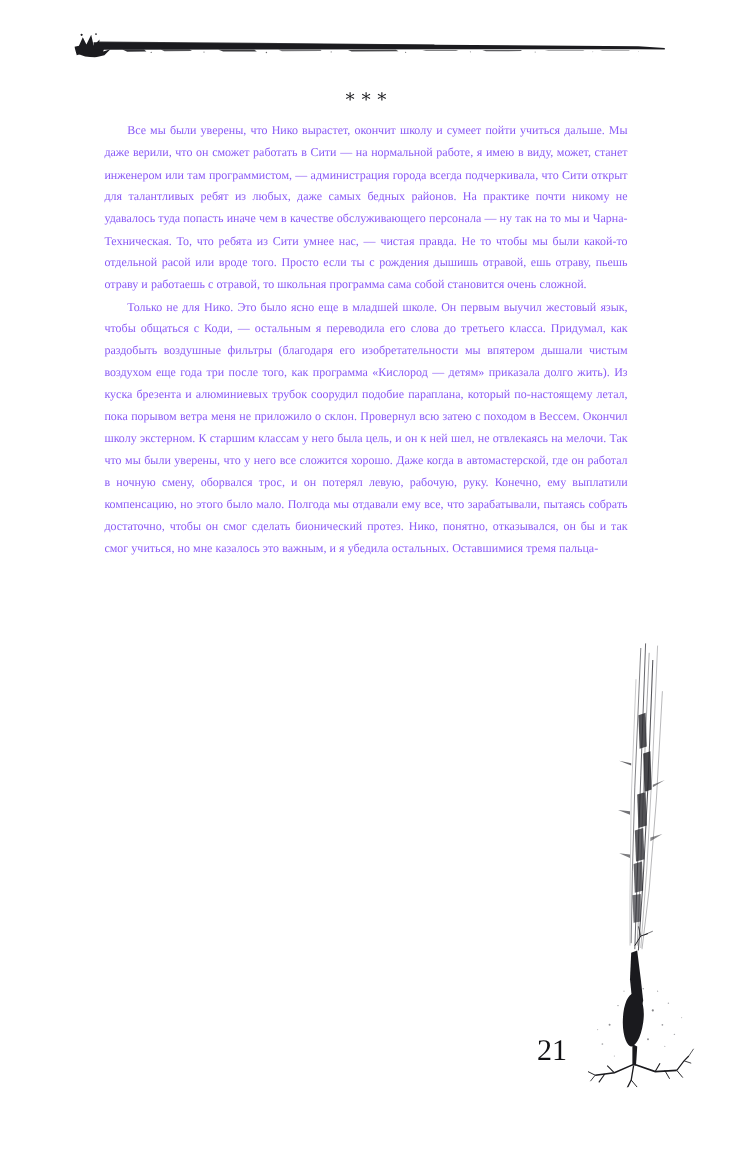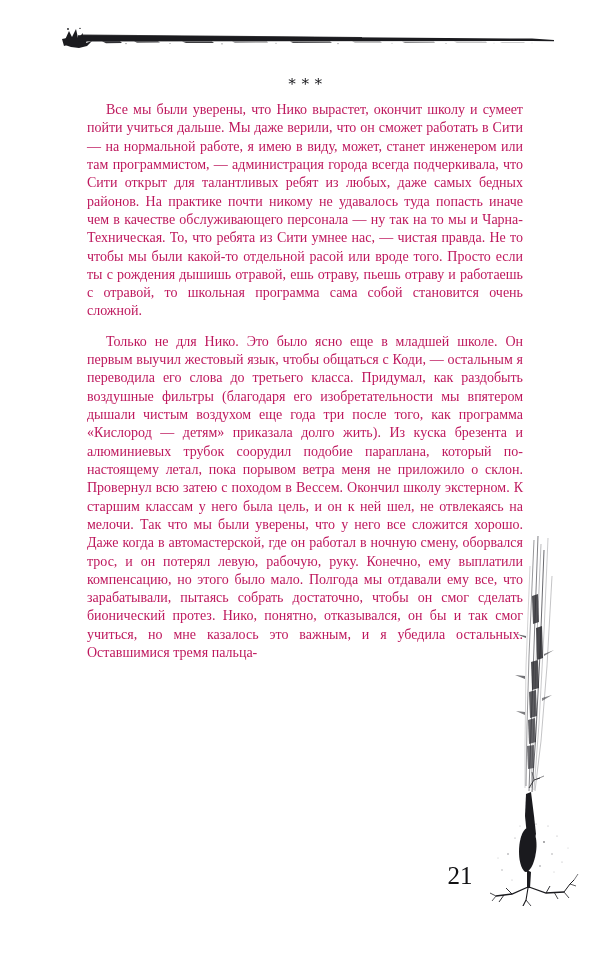--- a/index.html
+++ b/index.html
@@ -48,29 +48,29 @@
   .text-column {
     position: absolute;
     left: 87px;
     top: 101px;
     width: 436px;
   }
   .para {
     margin: 0;
     text-indent: 19px;
     text-align: justify;
-    font-size: 14px;
+    font-size: 10px;
     line-height: 18.32px;
-    color: #be185d;
+    color: #8b5cf6;
     font-family: "Liberation Serif", "DejaVu Serif", serif;
     -webkit-font-smoothing: none;
     hyphens: manual;
     word-spacing: 0.1px;
   }
-  .para + .para { margin-top: 12px; }
+  .para + .para { margin-top: 0; }
 
   
   .folio {
     position: absolute;
     left: 440px;
     top: 862px;
     width: 40px;
     text-align: center;
     font-size: 25px;
     color: #111113;

